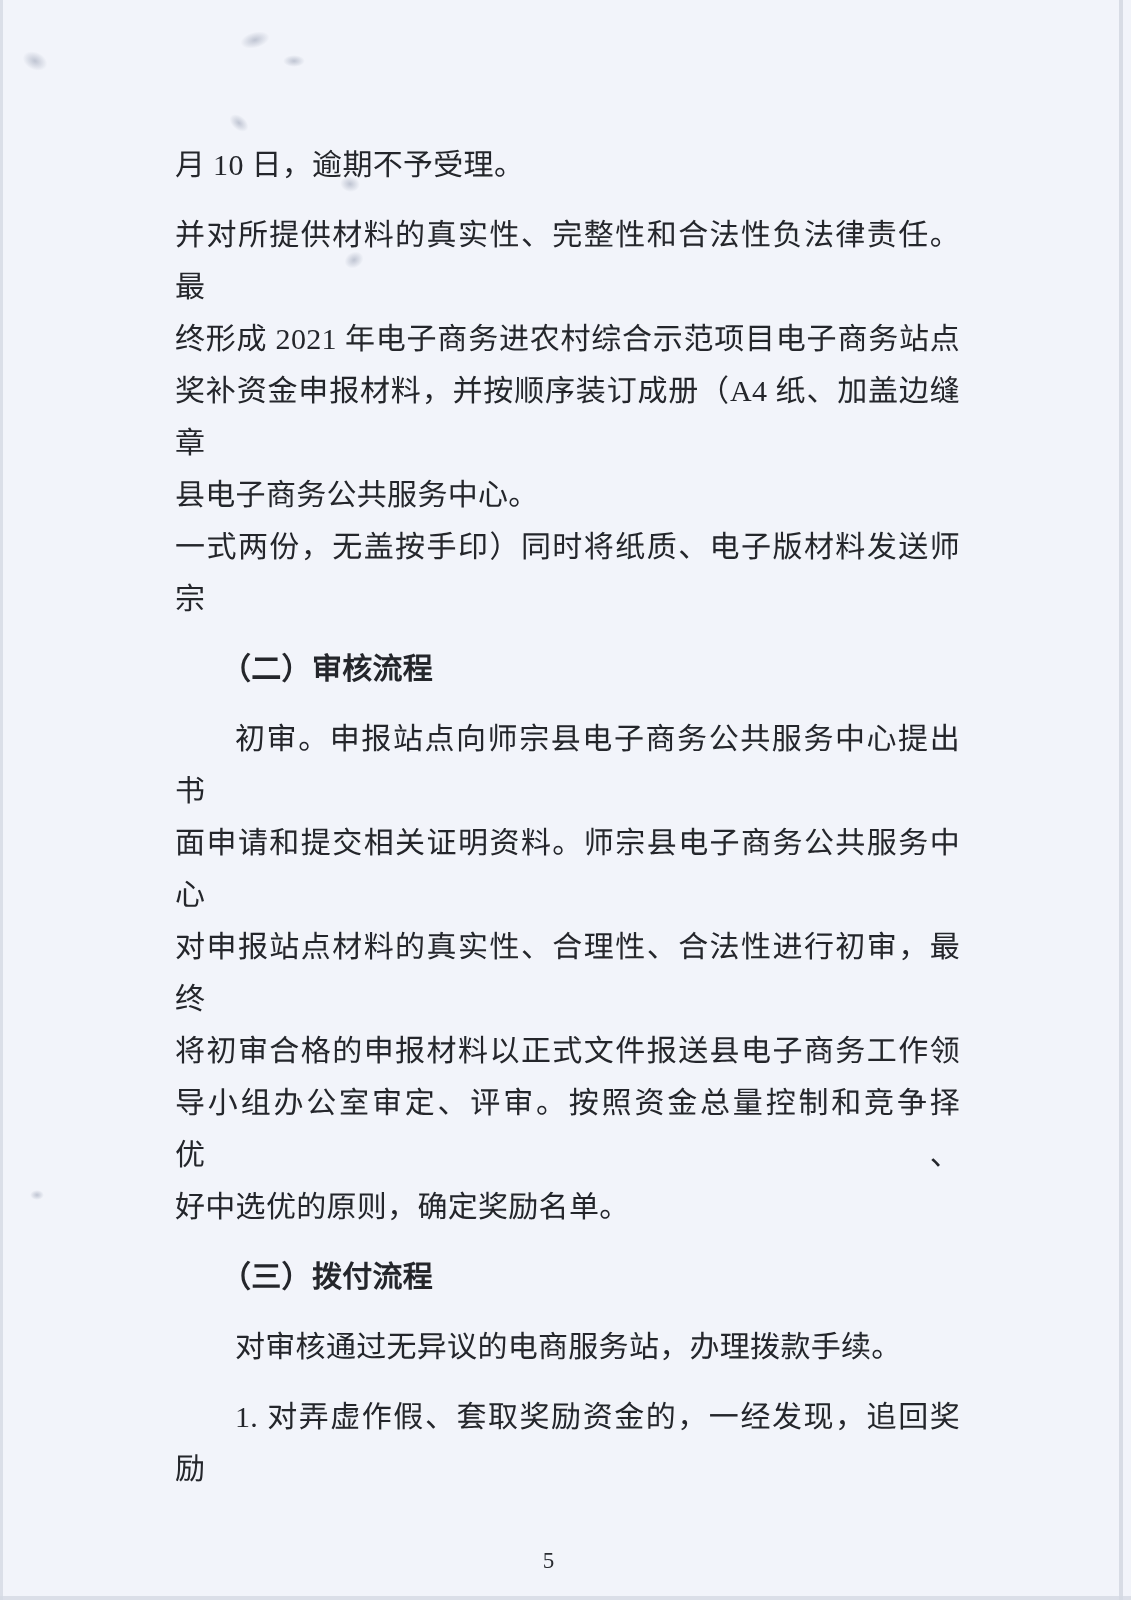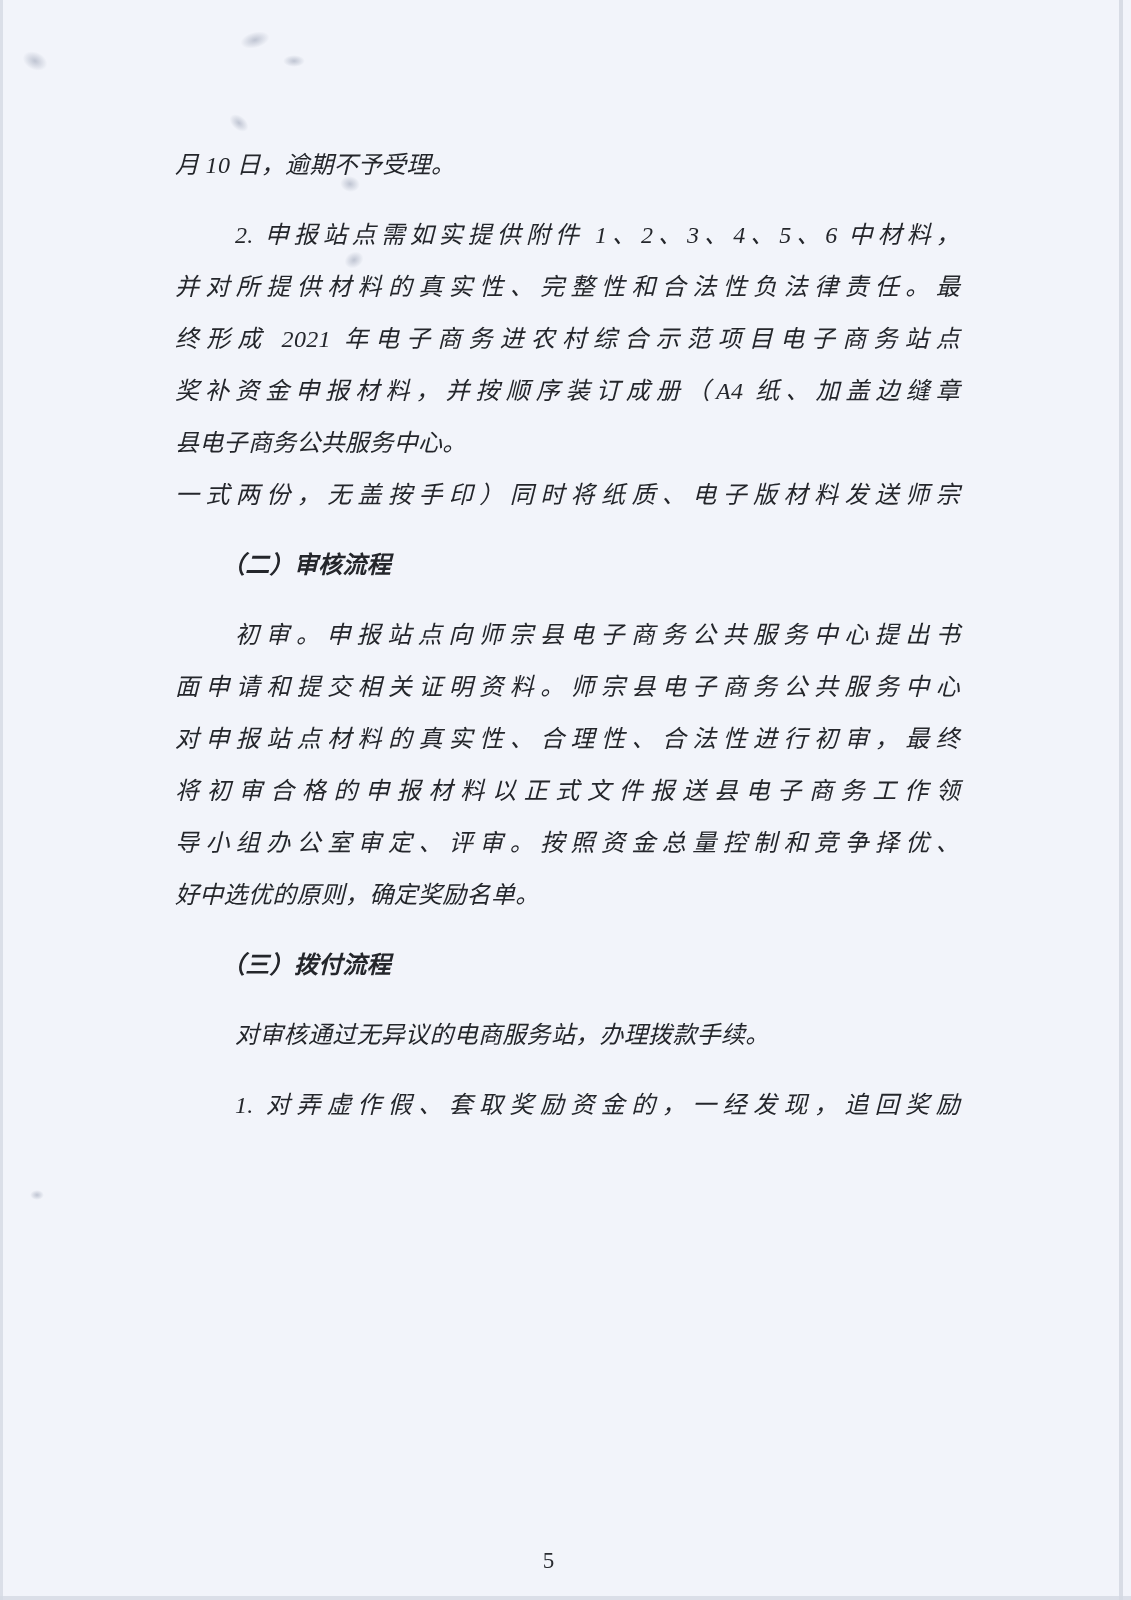--- a/index.html
+++ b/index.html
@@ -43,25 +43,24 @@
     position: absolute;
     left: 175px;
     top: 139px;
     width: 785px;
   }
   .block {
     margin: 18px 0;
   }
   .block:first-child { margin-top: 0; }
   .line {
-    font-size: 24px;
+    font-size: 30px;
     line-height: 52px;
     letter-spacing: 0.3px;
     text-align: left;
-    font-style: italic;
   }
   .line.justify {
     text-align: justify;
     text-align-last: justify;
     text-justify: distribute;
   }
   .line.indent-first { text-indent: 60px; }
   .line.indent-paren { text-indent: 46px; }
   .block.heading .line {
     font-weight: bold;
@@ -92,21 +91,20 @@
   <div class="smudge s4"></div>
   <div class="smudge s5"></div>
   <div class="smudge s6"></div>
   <div class="smudge s7"></div>
 
   <main class="content" id="doc-content">
       <div class="block paragraph">
         <div class="line">月 10 日，逾期不予受理。</div>
       </div>
       <div class="block paragraph">
-        <div class="line justify indent-first">2. 申报站点需如实提供附件 1、2、3、4、5、6 中材料，</div>
         <div class="line justify">并对所提供材料的真实性、完整性和合法性负法律责任。最</div>
         <div class="line justify">终形成 2021 年电子商务进农村综合示范项目电子商务站点</div>
         <div class="line justify">奖补资金申报材料，并按顺序装订成册（A4 纸、加盖边缝章</div>
         <div class="line">县电子商务公共服务中心。</div>
         <div class="line justify">一式两份，无盖按手印）同时将纸质、电子版材料发送师宗</div>
       </div>
       <div class="block heading">
         <div class="line indent-paren">（二）审核流程</div>
       </div>
       <div class="block paragraph">

